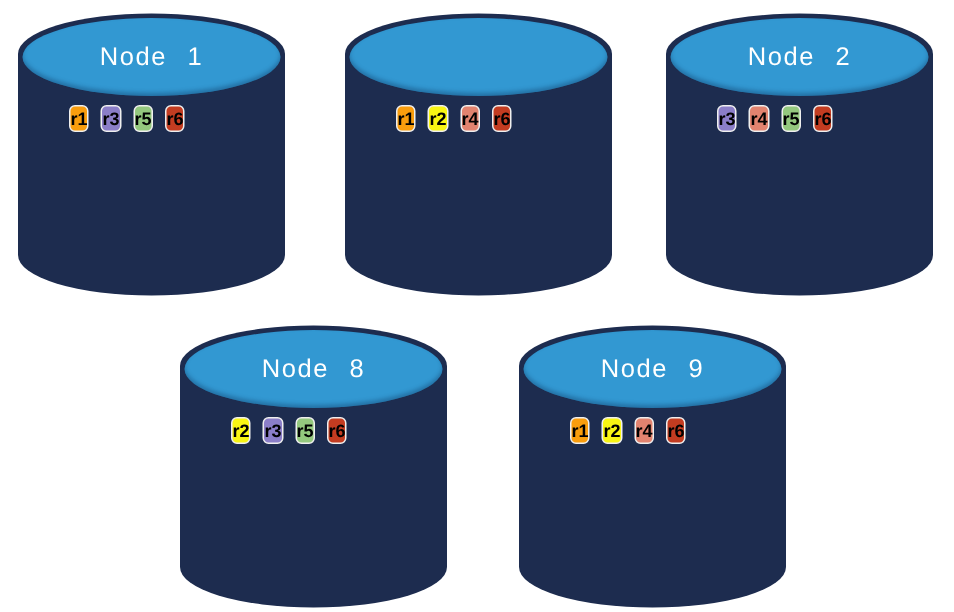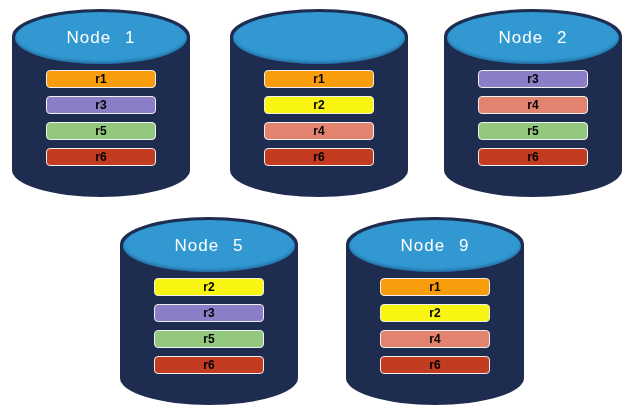--- a/index.html
+++ b/index.html
@@ -54,21 +54,21 @@
     font-size: 17px;
     letter-spacing: 1px;
     word-spacing: 8px;
   }
   .bars {
     position: absolute;
     top: 61px;
     left: 34px;
     right: 34px;
     display: flex;
-    flex-direction: column;
+    flex-direction: row;
     gap: 8px;
   }
   .bar {
     height: 16px;
     border-radius: 4px;
     border: 1px solid var(--bar_border, #efefef);
     display: flex;
     align-items: center;
     justify-content: center;
     font-weight: bold;
@@ -113,21 +113,21 @@
       <div class="bar" style="background: rgb(139, 126, 200);">r3</div>
       <div class="bar" style="background: rgb(226, 131, 111);">r4</div>
       <div class="bar" style="background: rgb(148, 200, 126);">r5</div>
       <div class="bar" style="background: rgb(195, 60, 33);">r6</div>
     </div>
   </div>
 
   <div class="node node-4">
     <div class="cyl-body"></div>
     <div class="cyl-top"></div>
-    <div class="node-title">Node 5</div>
+    <div class="node-title">Node 8</div>
     <div class="bars">
       <div class="bar" style="background: rgb(248, 245, 19);">r2</div>
       <div class="bar" style="background: rgb(139, 126, 200);">r3</div>
       <div class="bar" style="background: rgb(148, 200, 126);">r5</div>
       <div class="bar" style="background: rgb(195, 60, 33);">r6</div>
     </div>
   </div>
 
   <div class="node node-5">
     <div class="cyl-body"></div>

